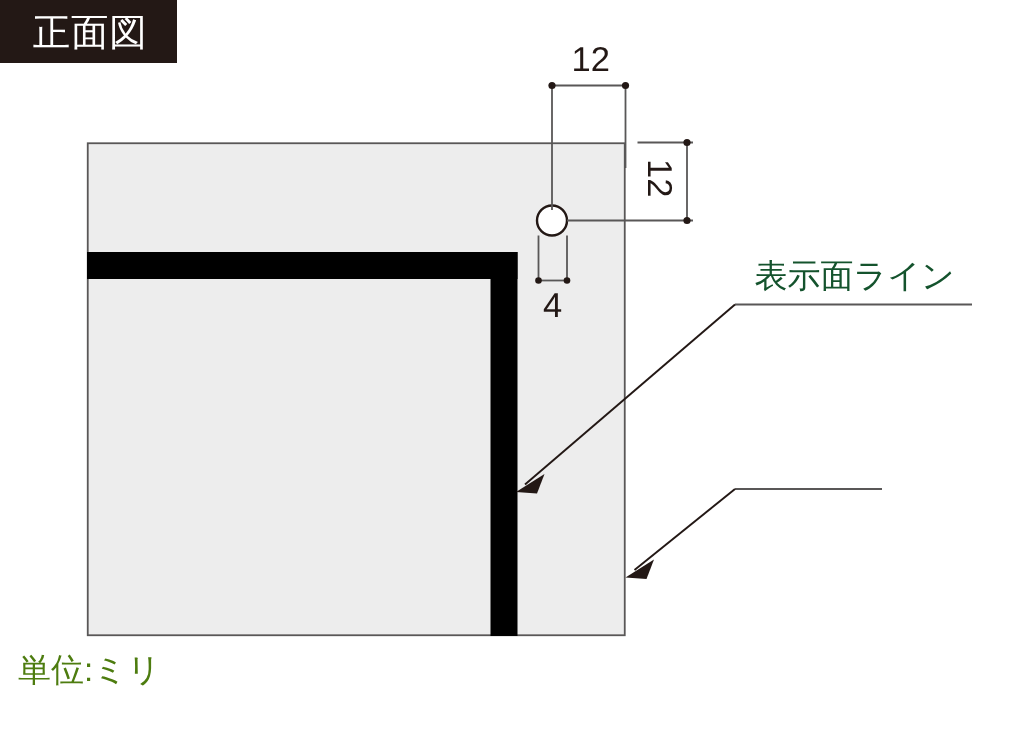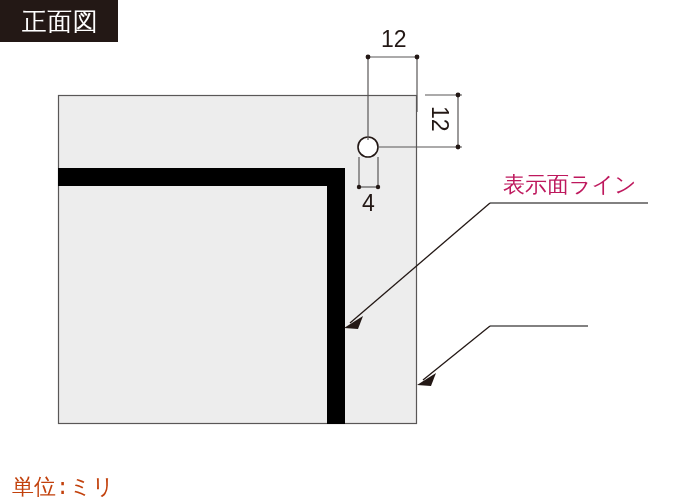--- a/index.html
+++ b/index.html
@@ -77,41 +77,41 @@
   }
   .dim-4 {
     left: 362px;
     top: 192px;
   }
 
   .callout-label {
     position: absolute;
     font-size: 22px;
     line-height: 1;
-    color: #be185d;
+    color: #14532d;
     font-family: "DejaVu Sans", "Liberation Sans", sans-serif;
     white-space: nowrap;
   }
   .callout-line-label {
     left: 503px;
     top: 174px;
   }
   .callout-board-label {
     left: 505px;
     top: 297px;
   }
 
   .unit-note {
     position: absolute;
     left: 12px;
-    top: 478px;
+    top: 436px;
     font-size: 22px;
     line-height: 1;
-    color: #c2410c;
-    font-family: Liberation Mono, monospace;
+    color: #4d7c0f;
+    font-family: Liberation Sans, sans-serif;
     white-space: nowrap;
   }
 </style>
 </head>
 <body>
 
 <div id="stage">
 
   <svg id="drawing" viewBox="0 0 680 500">
 

